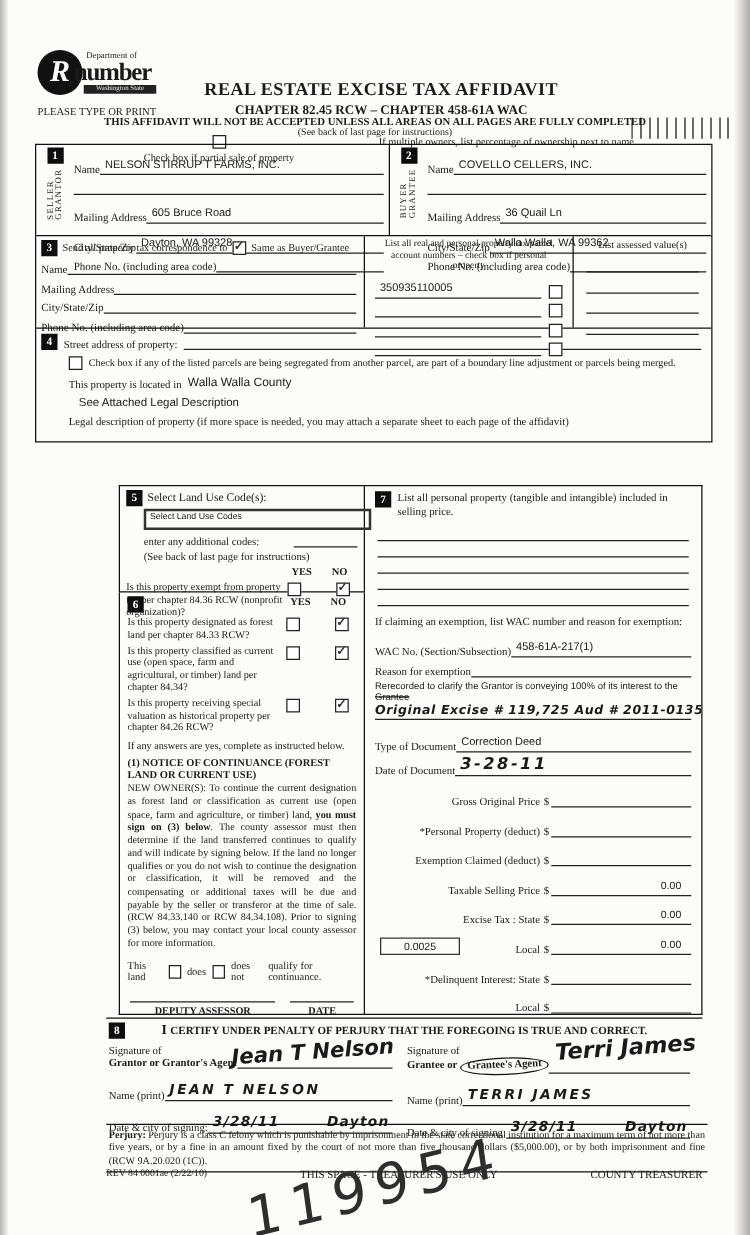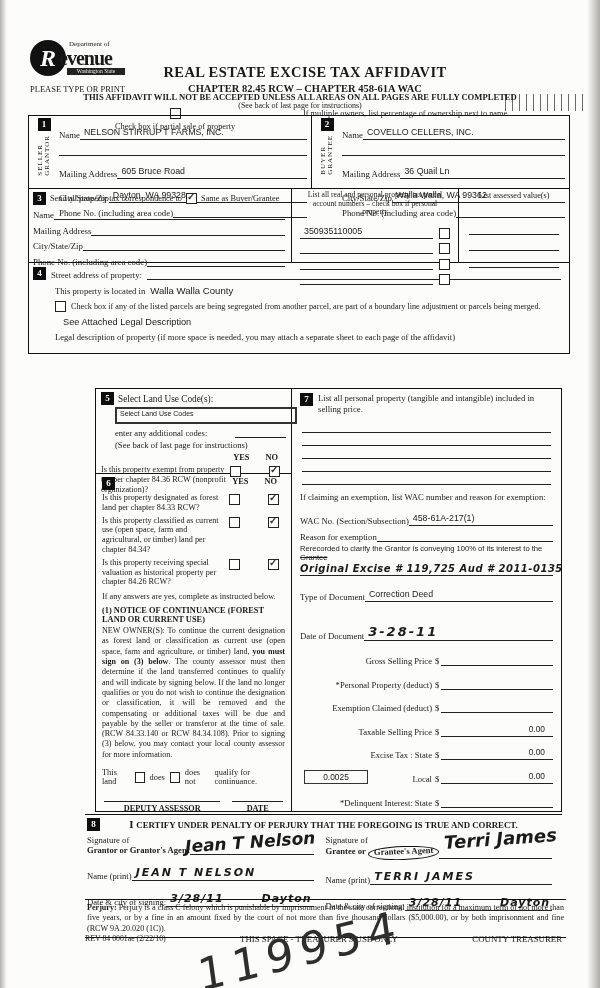--- a/index.html
+++ b/index.html
@@ -132,21 +132,21 @@
 
 <div class="page">
   <div class="scan-edge-left"></div>
   <div class="scan-edge-right"></div>
   <div class="scan-marks"></div>
 
   <div class="logo">
     <div class="logo-circle">R</div>
     <div class="logo-text">
       <span class="logo-dept">Department of</span>
-      <span class="logo-rev">evenue</span>
+      <span class="logo-rev">number</span>
       <span class="logo-state">Washington State</span>
     </div>
   </div>
   <div class="please-type">PLEASE TYPE OR PRINT</div>
   <div class="title-block">
     <div class="main-title">REAL ESTATE EXCISE TAX AFFIDAVIT</div>
     <div class="sub-title">CHAPTER 82.45 RCW – CHAPTER 458-61A WAC</div>
   </div>
   <div class="warning">THIS AFFIDAVIT WILL NOT BE ACCEPTED UNLESS ALL AREAS ON ALL PAGES ARE FULLY COMPLETED</div>
   <div class="see-back-top">(See back of last page for instructions)</div>
@@ -275,27 +275,27 @@
         <div class="vline"></div>
       </div>
     </div>
 
     <div class="row-s4">
       <div class="s4-line">
         <span class="badge">4</span>
         <span class="s4-text">Street address of property:</span>
         <span class="uline"></span>
       </div>
+      <div class="s4-line" style="margin-left:22px;align-items:center;">
+        <span class="cb"></span>
+        <span class="s4-text" style="font-size:8.2px;">Check box if any of the listed parcels are being segregated from another parcel, are part of a boundary line adjustment or parcels being merged.</span>
+      </div>
       <div class="s4-line" style="margin-left:22px;">
         <span class="s4-text">This property is located in</span>
         <span class="filled" style="font-size:9.6px;">Walla Walla County</span>
-      </div>
-      <div class="s4-line" style="margin-left:22px;align-items:center;">
-        <span class="cb"></span>
-        <span class="s4-text" style="font-size:8.2px;">Check box if any of the listed parcels are being segregated from another parcel, are part of a boundary line adjustment or parcels being merged.</span>
       </div>
       <div class="s4-line" style="margin-left:30px;">
         <span class="filled" style="font-size:9.2px;">See Attached Legal Description</span>
       </div>
       <div class="s4-line" style="margin-left:22px;">
         <span class="s4-text">Legal description of property (if more space is needed, you may attach a separate sheet to each page of the affidavit)</span>
       </div>
     </div>
   </div>
 
@@ -411,28 +411,28 @@
       </div>
       <div class="typed-reason">
         <span>Rerecorded to clarify the Grantor is conveying 100% of its interest to the</span><br>
         <span class="struck">Grantee</span>
       </div>
       <div class="hand hand-note">Original Excise # 119,725     Aud # 2011-01357</div>
       <div class="s7-row" style="margin-top:7px;">
         <span class="lbl" style="font-size:8.7px;">Type of Document</span>
         <span class="uline"><span class="filled">Correction Deed</span></span>
       </div>
-      <div class="s7-row" style="margin-top:20px;">
+      <div class="s7-row" style="margin-top:0;">
         <span class="lbl" style="font-size:8.7px;">Date of Document</span>
         <span class="uline"><span class="hand" style="font-size:13px;letter-spacing:2px;">3-28-11</span></span>
       </div>
 
       <div class="fee-table">
         <div class="fee-row">
-            <span class="fee-label">Gross Selling Price</span>
+            <span class="fee-label">Gross Original Price</span>
             <span class="fee-dollar">$</span>
             <span class="fee-line"><span class="fee-value"></span></span>
           </div>
         <div class="fee-row">
             <span class="fee-label">*Personal Property (deduct)</span>
             <span class="fee-dollar">$</span>
             <span class="fee-line"><span class="fee-value"></span></span>
           </div>
         <div class="fee-row">
             <span class="fee-label">Exemption Claimed (deduct)</span>

